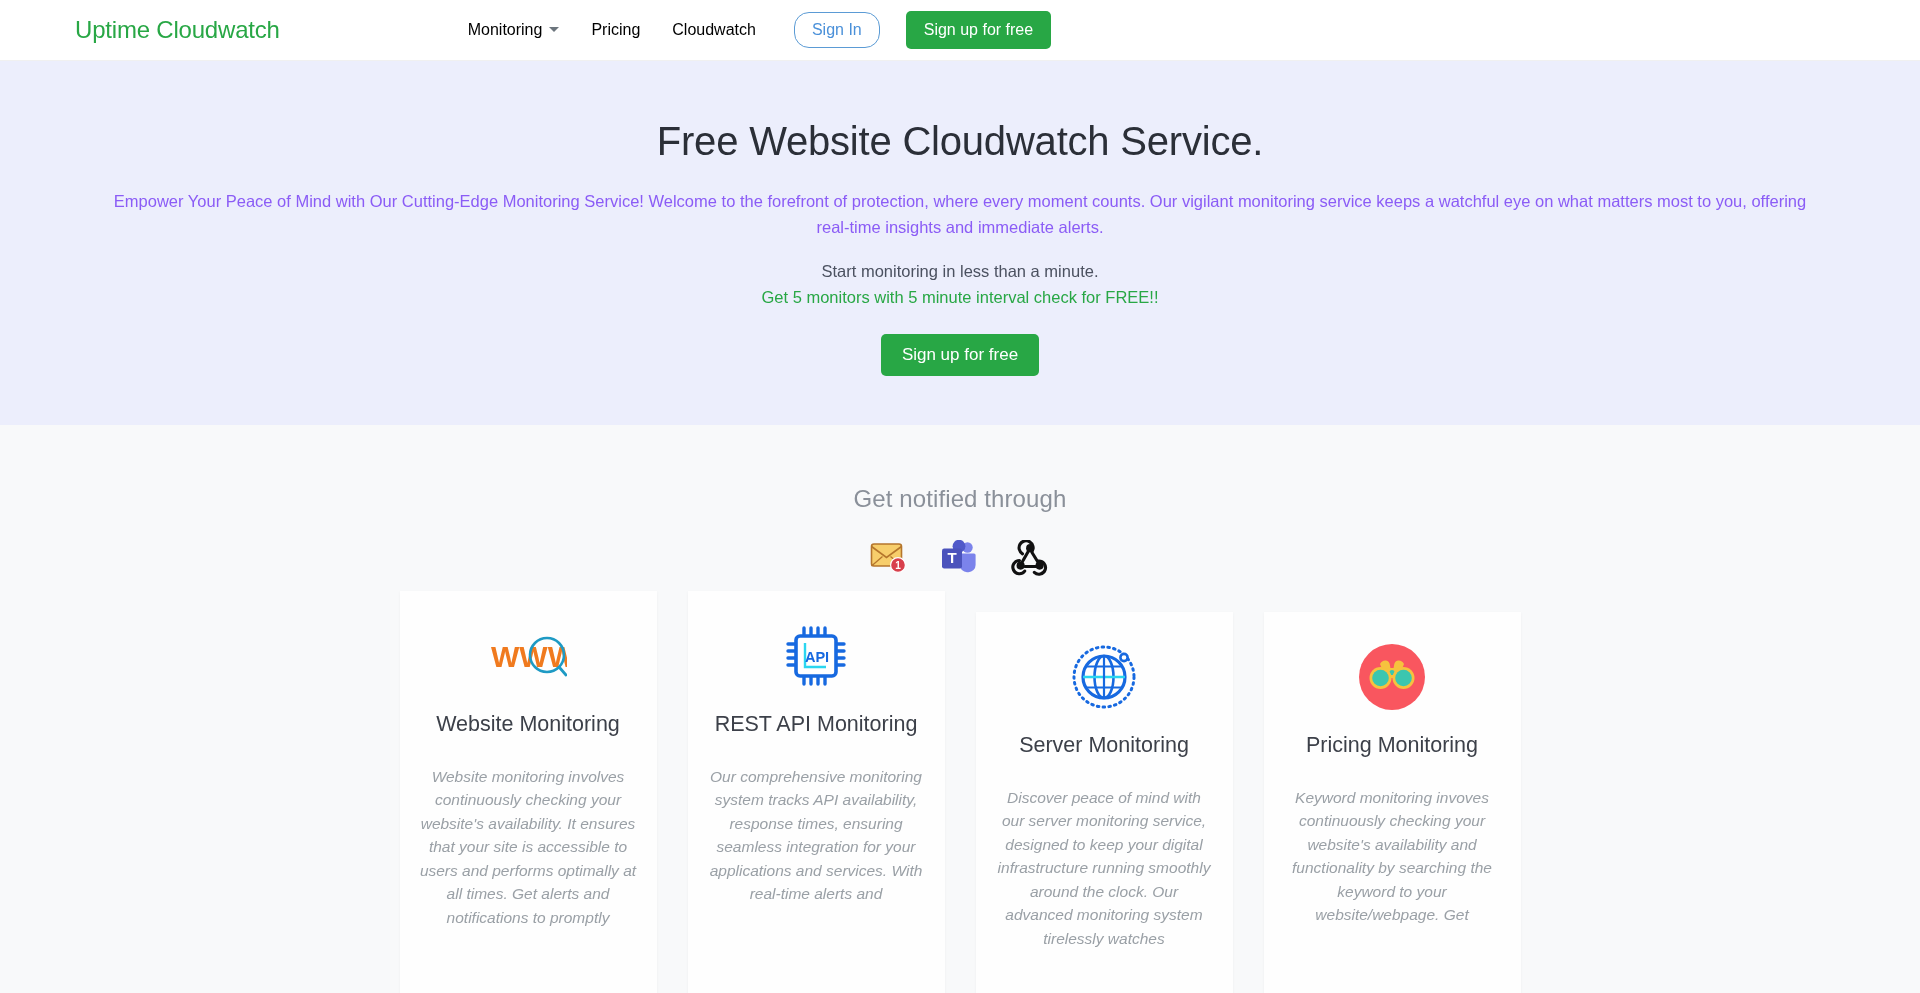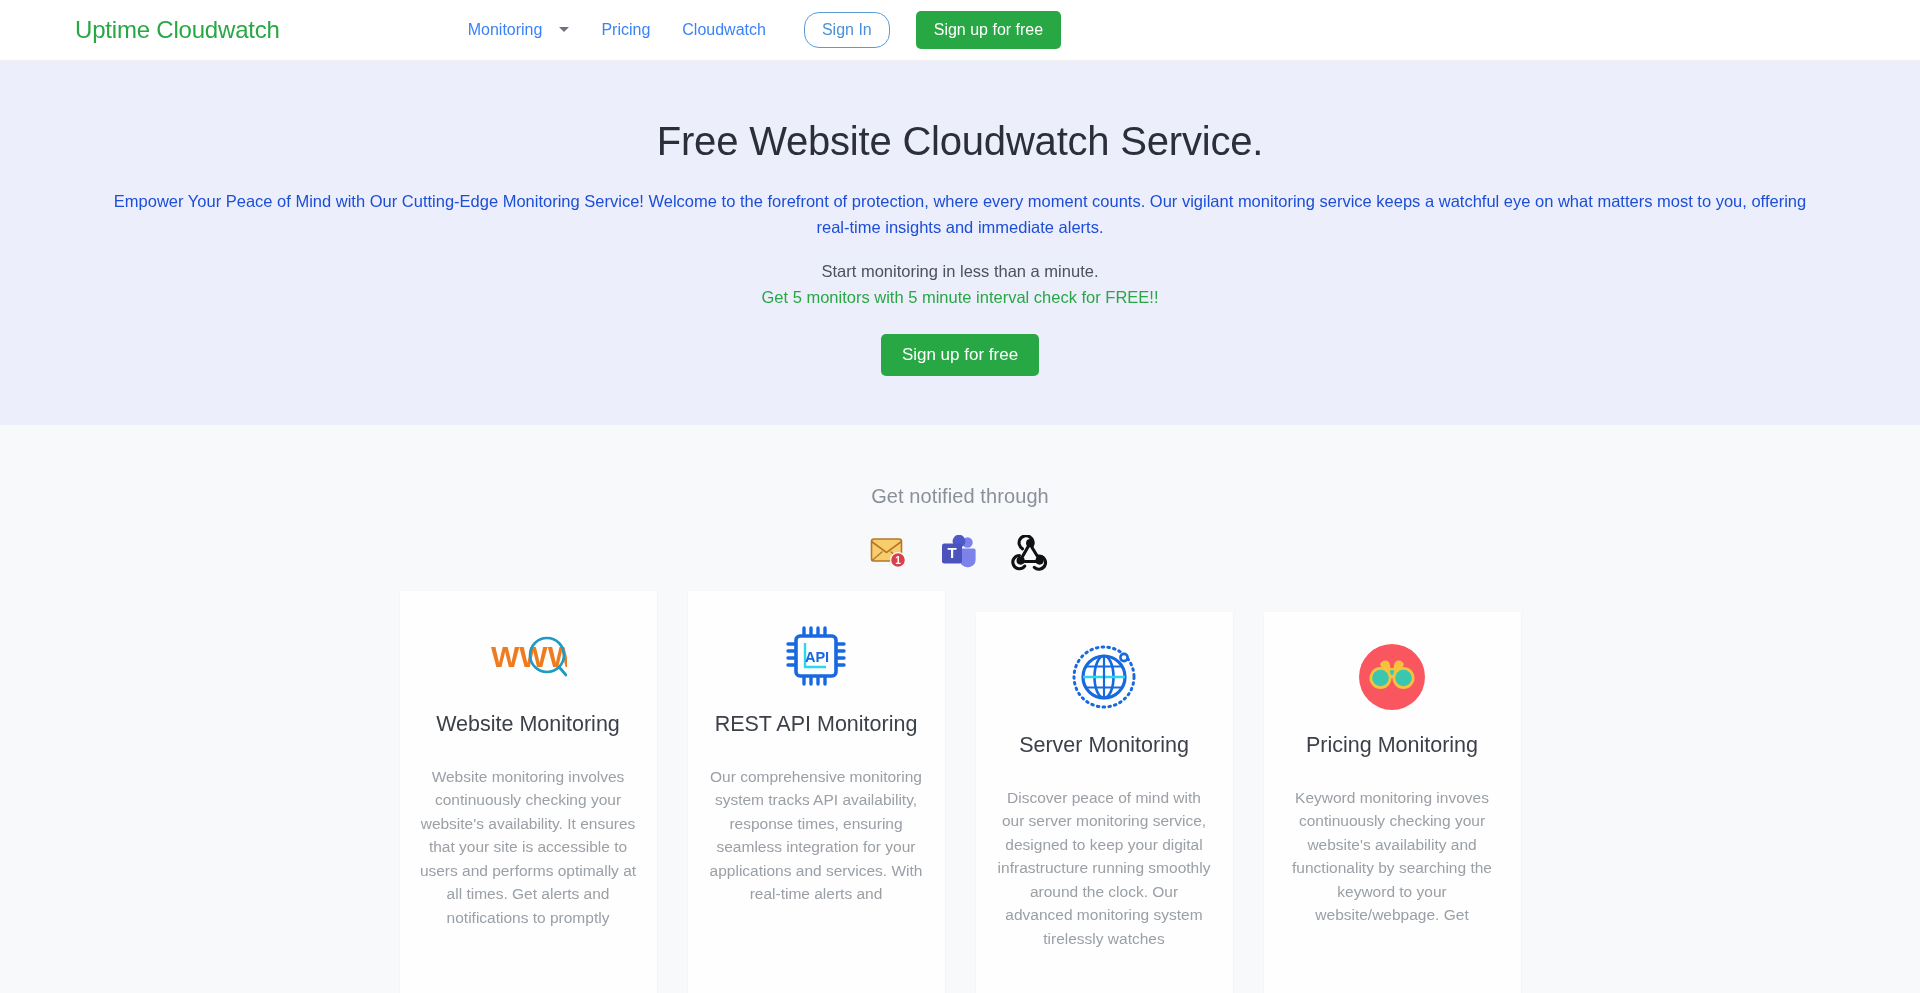--- a/index.html
+++ b/index.html
@@ -30,28 +30,28 @@
     letter-spacing: -0.2px;
     white-space: nowrap;
   }
   .nav-links {
     display: flex;
     align-items: center;
     margin-left: 172px;
     gap: 0px;
   }
   .nav-link {
-    color: #3b82f6;
+    color: #000000;
     font-size: 16px;
     padding: 8px 16px;
     white-space: nowrap;
     cursor: pointer;
     display: flex;
     align-items: center;
-    gap: 17px;
+    gap: 7px;
   }
   .caret {
     width: 0; height: 0;
     border-left: 5px solid transparent;
     border-right: 5px solid transparent;
     border-top: 5px solid #6c757d;
     display: inline-block;
   }
   .btn-signin {
     margin-left: 22px;
@@ -92,21 +92,21 @@
     font-size: 40px;
     font-weight: 400;
     color: #2b2f38;
     line-height: 1.2;
     letter-spacing: -0.2px;
   }
   .hero-desc {
     margin: 24px auto 0 auto;
     max-width: 1790px;
     font-size: 16.5px;
-    color: #1d4ed8;
+    color: #8b5cf6;
     line-height: 1.55;
     padding: 0 40px;
   }
   .hero-sub {
     margin-top: 22px;
     font-size: 16.5px;
     color: #4b5160;
   }
   .hero-free {
     margin-top: 7px;
@@ -129,21 +129,21 @@
   .notify {
     background: #f8f9fa;
     width: 100%;
     height: 628px;
     text-align: center;
     padding-top: 60px;
     position: relative;
   }
   .notify h2 {
     margin: 0;
-    font-size: 20px;
+    font-size: 24px;
     font-weight: 400;
     color: #8a9099;
     letter-spacing: 0.1px;
   }
   .notify-icons {
     margin-top: 24px;
     display: flex;
     justify-content: center;
     align-items: center;
     gap: 28px;
@@ -185,20 +185,21 @@
     color: #3c4049;
     font-weight: 400;
     line-height: 1.28;
     margin: 0 0 26px 0;
   }
   .card-body {
     font-size: 15.5px;
     color: #9aa0a6;
     line-height: 1.52;
     margin: 0;
+    font-style: italic;
   }
 </style>
 </head>
 <body>
 
 <div class="navbar">
   <div class="brand">Uptime Cloudwatch</div>
   <div class="nav-links">
     <div class="nav-link">
       <span>Monitoring</span>

